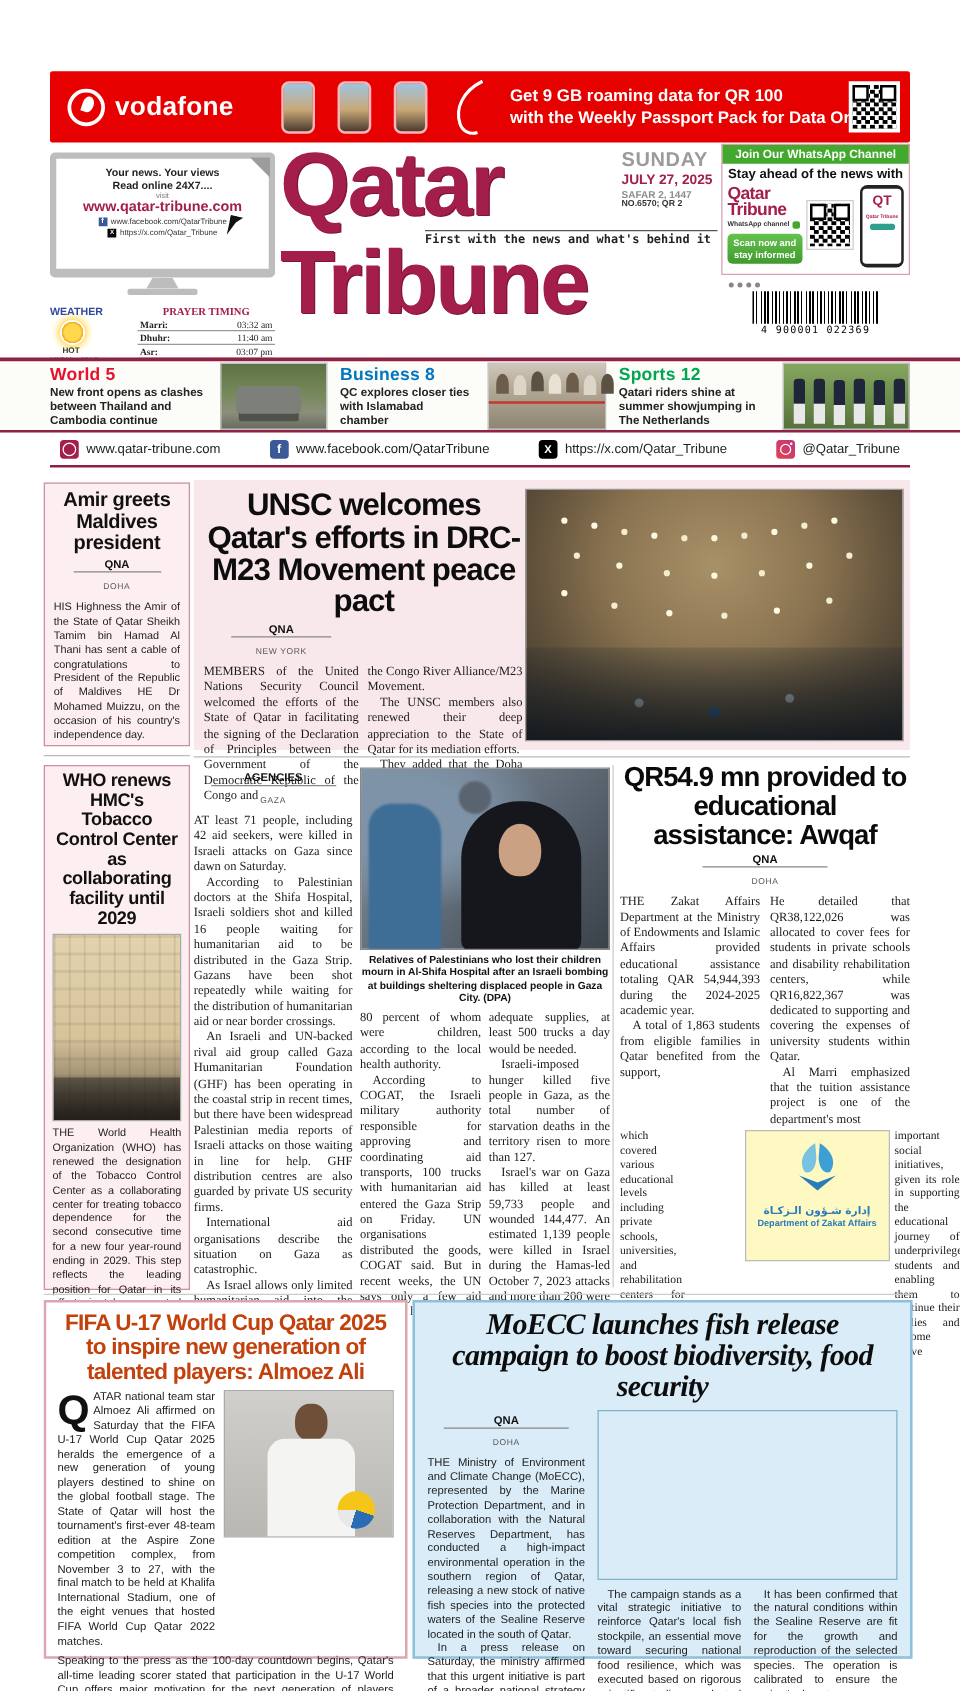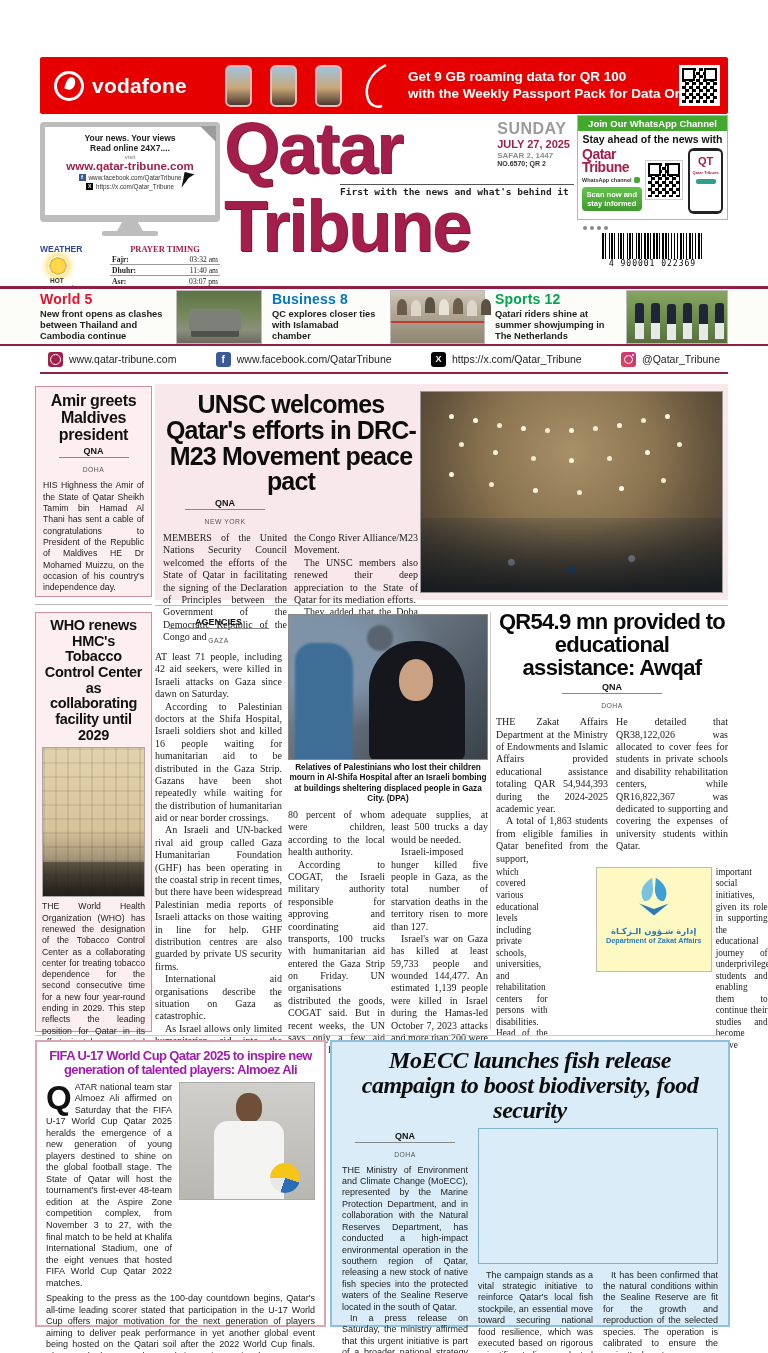--- a/index.html
+++ b/index.html
@@ -183,21 +183,21 @@
   .aw-rowB { display:flex; gap:4px; margin:2px 0; align-items:flex-start; }
   .aw-narrow { width:52px; }
   .aw-narrow p { font-size:9.3px !important; }
   .zakat-logo { width:116px; height:105px; background:#fef9c3; border:1px solid #bbb; text-align:center; padding-top:6px; flex:0 0 auto;margin-left:44px; }
   .zk-ar { font-family:"DejaVu Sans", sans-serif; font-size:8.5px; color:#2b7bb9; font-weight:bold; margin-top:2px; }
   .zk-en { font-size:7.3px; color:#2b7bb9; font-weight:bold; }
 
   
   .divider-h3 { position:absolute; left:35px; top:1035px; width:695px; border-top:1px solid #ccc; }
   .fifa-box { position:absolute; left:35px; top:1040px; width:291px; height:287px; background:#fff; border:2px solid #dba6b2; padding:7px 9px; }
-  .fifa-box h1 { font-size:13px; line-height:1.07; text-align:center; letter-spacing:-0.6px; color:#a21caf; }
+  .fifa-box h1 { font-size:18px; line-height:1.07; text-align:center; letter-spacing:-0.6px; color:#c2410c; }
   .fifa-body { display:flex; gap:7px; margin-top:5px; }
   .fifa-text1 { width:128px; }
   .fifa-text1 p, .fifa-text2 { font-size:9px; line-height:1.28; color:#222; text-align:justify; }
   .dropcap { float:left; font-size:33px; font-weight:bold; line-height:0.85; padding:2px 3px 0 0; color:#111; }
   .photo-fifa { width:138px; height:118px; background:linear-gradient(180deg,#d0cfcb,#b8b7b2); border:1px solid #aaa; position:relative; overflow:hidden; }
   .photo-fifa .pf-head { position:absolute; left:56px; top:10px; width:26px; height:30px; background:#704f38; border-radius:45%; }
   .photo-fifa .pf-shirt { position:absolute; left:34px; top:38px; width:70px; height:80px; background:#f4f4f2; border-radius:14px 14px 0 0; }
   .photo-fifa .pf-ball { position:absolute; right:14px; bottom:6px; width:30px; height:30px; border-radius:50%; background:conic-gradient(#f5c518 0 30%, #2a6db5 0 55%, #e8e8e8 0 75%, #f5c518 0); }
   .fifa-text2 { margin-top:4px; }
 
@@ -275,21 +275,21 @@
       <div class="weather">
         <div class="wx-label">WEATHER</div>
         <div class="sun"></div>
         <div class="wx-hot">HOT</div>
         <div class="wx-row"><b>HIGH</b> <span>: 42°C</span></div>
         <div class="wx-row"><b>LOW</b> <span>: 32°C</span></div>
       </div>
       <div class="prayer">
         <div class="pr-label">PRAYER TIMING</div>
         <div class="pr-row">
-            <span class="n">Fajr:</span>
+            <span class="n">Marri:</span>
             <span>03:32 am</span>
           </div>
         <div class="pr-row">
             <span class="n">Dhuhr:</span>
             <span>11:40 am</span>
           </div>
         <div class="pr-row">
             <span class="n">Asr:</span>
             <span>03:07 pm</span>
           </div>
@@ -471,20 +471,21 @@
       <span class="by-name">QNA</span>
       <span class="by-loc">DOHA</span>
     </div>
     <div class="aw-rowA serif">
       <div class="aw-colL">
         <p class="nofirst">THE Zakat Affairs Department at the Ministry of Endowments and Islamic Affairs provided educational assistance totaling QAR 54,944,393 during the 2024-2025 academic year.</p>
         <p>A total of 1,863 students from eligible families in Qatar benefited from the support,</p>
       </div>
       <div class="aw-colR">
         <p class="nofirst">He detailed that QR38,122,026 was allocated to cover fees for students in private schools and disability rehabilitation centers, while QR16,822,367 was dedicated to supporting and covering the expenses of university students within Qatar.</p>
+        <p>Al Marri emphasized that the tuition assistance project is one of the department's most</p>
       </div>
     </div>
     <div class="aw-rowB serif">
       <div class="aw-narrow">
         <p class="nofirst">which covered various educational levels including private schools, universities, and rehabilitation centers for persons with disabilities. Head of the Zakat Disbursement</p>
       </div>
       <div class="zakat-logo">
         <svg viewBox="0 0 60 50" width="58" height="46">
           <path d="M28 4 C18 10 13 20 19 29 C25 31 29 24 29 16 Z" fill="#7ac3e0"></path>
           <path d="M32 4 C42 10 47 20 41 29 C35 31 31 24 31 16 Z" fill="#3d9fd3"></path>

